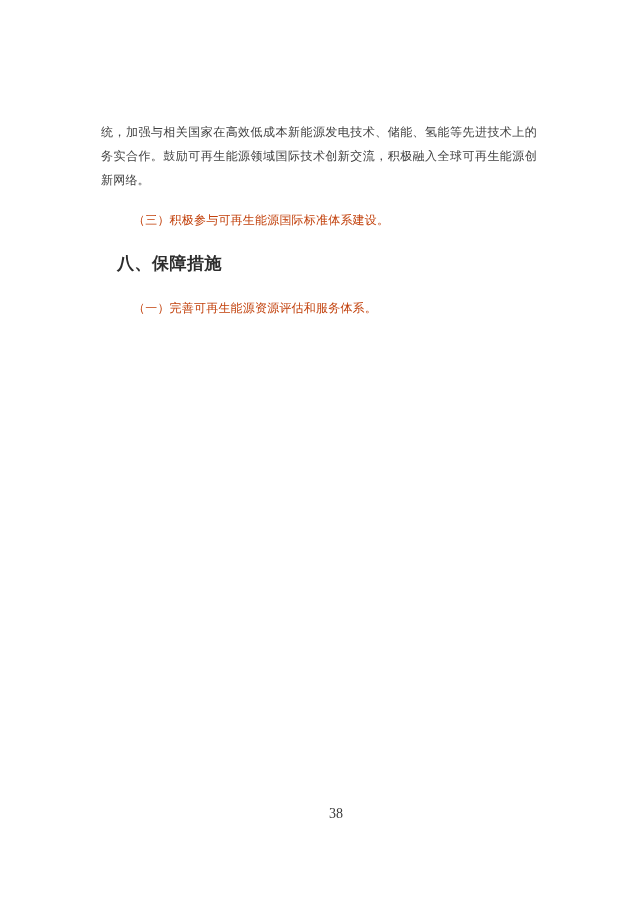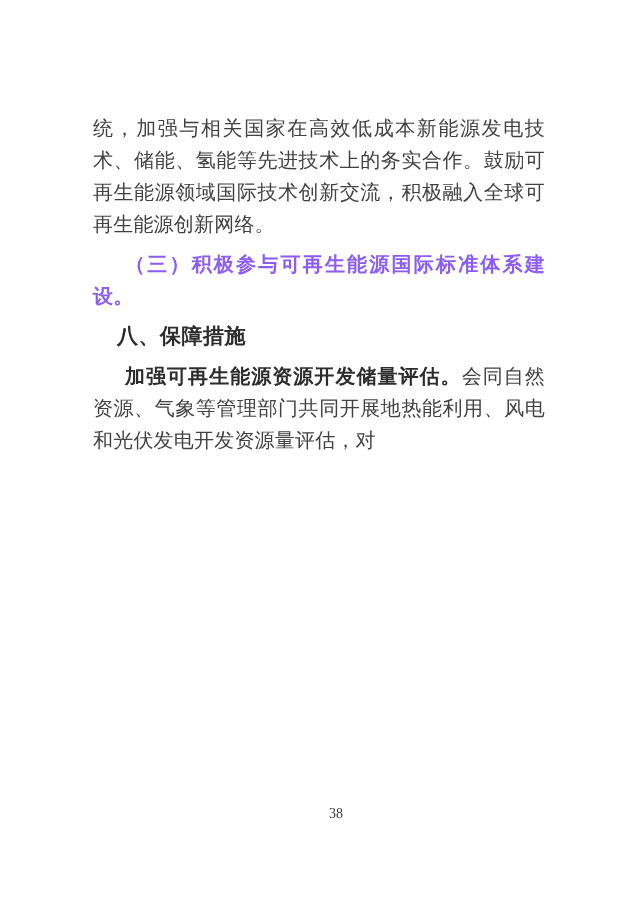--- a/index.html
+++ b/index.html
@@ -16,43 +16,43 @@
     font-family: "Liberation Serif", "DejaVu Serif", serif;
     color: #414141;
   }
   .content {
     position: absolute;
     top: 104px;
     left: 85px;
     width: 468px;
   }
   .para {
-    margin: 8px;
-    font-size: 20px;
-    line-height: 32px;
+    margin: 16px;
+    font-size: 12px;
+    line-height: 24px;
     text-align: justify;
     text-justify: inter-ideograph;
     letter-spacing: 0.2px;
     word-break: break-all;
   }
   .indent {
     text-indent: 32px;
   }
   .lead {
     font-weight: 700;
     color: #2c2c2c;
   }
   .bold-line {
-    font-weight: 700;
-    color: #8b5cf6;
+    font-weight: 400;
+    color: #c2410c;
   }
   .section-heading {
     margin: 0;
     font-family: "Liberation Sans", "DejaVu Sans", sans-serif;
-    font-size: 21px;
+    font-size: 17px;
     line-height: 32px;
     font-weight: 700;
     color: #2c2c2c;
     text-indent: 32px;
     letter-spacing: 0.5px;
   }
   .page-number {
     position: absolute;
     top: 803px;
     left: 16px;
@@ -71,20 +71,20 @@
 
     <p class="para">统，加强与相关国家在高效低成本新能源发电技术、储能、氢能等先进技术上的务实合作。鼓励可再生能源领域国际技术创新交流，积极融入全球可再生能源创新网络。</p>
 
 
     <p class="para indent bold-line">（三）积极参与可再生能源国际标准体系建设。</p>
 
 
     <h2 class="section-heading">八、保障措施</h2>
 
 
+    <p class="para indent bold-line">（一）完善可再生能源资源评估和服务体系。</p>
 
 
-    <p class="para indent"><b class="lead">加强可再生能源资源开发储量评估。</b><span>会同自然资源、气象等管理部门共同开展地热能利用、风电和光伏发电开发资源量评估，对</span></p>
 
   </div>
 
   <div class="page-number">38</div>
 </div>
 
 </body></html>

